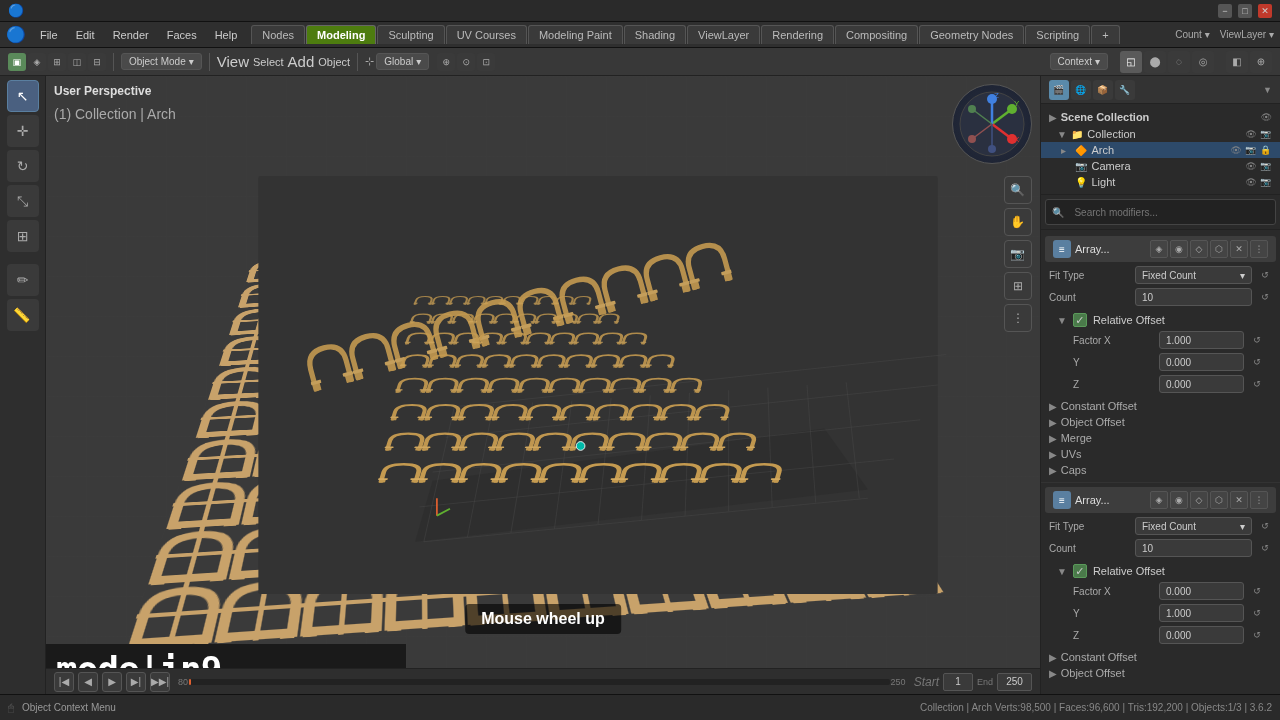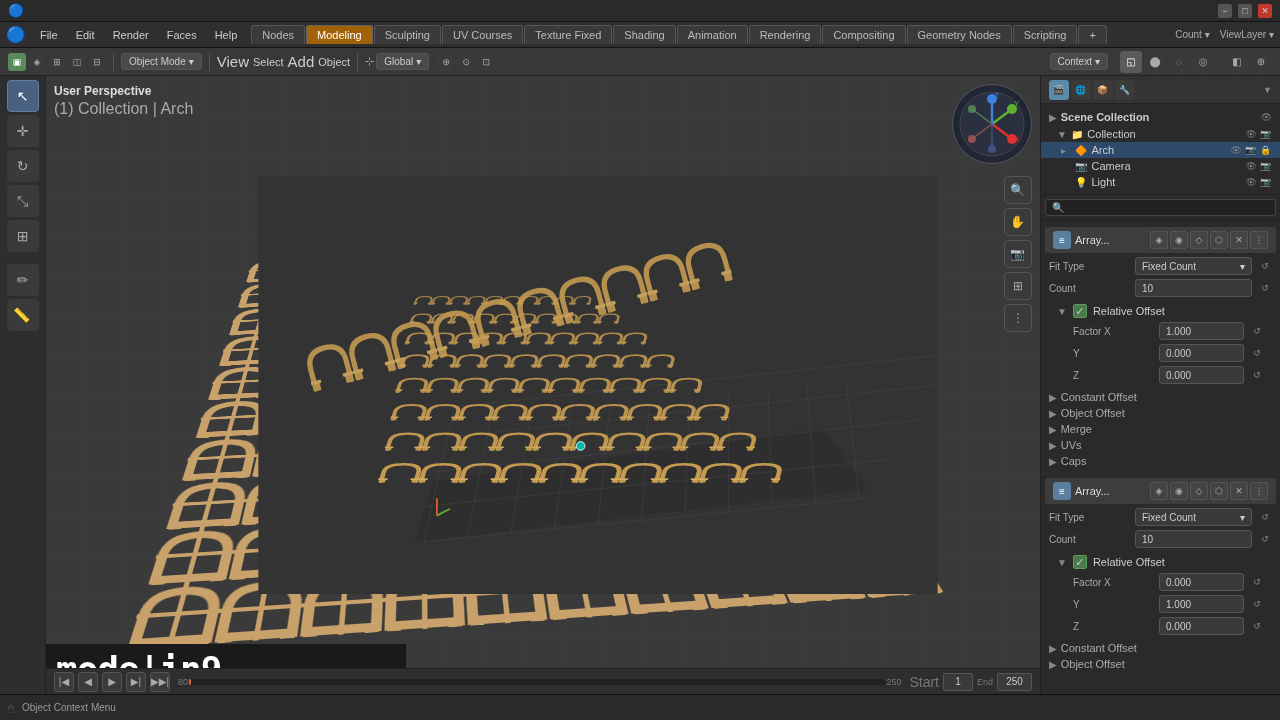--- a/index.html
+++ b/index.html
@@ -14,21 +14,21 @@
     #title-bar .win-btn { width: 14px; height: 14px; border-radius: 2px; background: #555; display: flex; align-items: center; justify-content: center; font-size: 9px; cursor: pointer; }
 
     
     #menu-bar {
       height: 26px; background: #2f2f2f; display: flex; align-items: center;
       padding: 0 6px; border-bottom: 1px solid #111; gap: 2px;
     }
     #menu-bar .menu-item { padding: 2px 8px; border-radius: 3px; font-size: 11px; color: #ccc; cursor: pointer; }
     .layout-tabs { display: flex; gap: 1px; margin-left: 4px; }
     .layout-tab { padding: 3px 10px; background: #3a3a3a; border-radius: 3px 3px 0 0; font-size: 11px; color: #bbb; cursor: pointer; border: 1px solid #555; border-bottom: none; }
-    .layout-tab.active { background: #a16207; color: #fff; border-color: #666; }
+    .layout-tab.active { background: #4d7c0f; color: #fff; border-color: #666; font-weight: bold; }
 
     
     #header-toolbar {
       height: 28px; background: #383838; display: flex; align-items: center;
       padding: 0 8px; gap: 4px; border-bottom: 1px solid #222;
     }
     .header-sep { width: 1px; height: 18px; background: #555; margin: 0 3px; }
     .header-dropdown { display: flex; align-items: center; gap: 3px; padding: 2px 7px; background: #4a4a4a; border: 1px solid #555; border-radius: 3px; color: #ccc; font-size: 10px; cursor: pointer; }
 
     
@@ -50,21 +50,21 @@
         linear-gradient(90deg, rgba(60,60,60,0.5) 1px, transparent 1px);
       background-size: 40px 40px;
       overflow: hidden;
     }
 
     
     #viewport-info {
       position: absolute; top: 8px; left: 8px; color: #aaa; font-size: 11px;
     }
     #viewport-info .view-name { font-size: 12px; color: #ddd; font-weight: bold; }
-    #viewport-info .collection-info { font-size: 16px; color: #aaa; margin-top: 2px; }
+    #viewport-info .collection-info { font-size: 14px; color: #aaa; margin-top: 8px; }
 
     
     #scene-container {
       position: absolute; top: 0; left: 0; right: 0; bottom: 0;
       display: flex; align-items: center; justify-content: center;
     }
 
     
     #axis-gizmo {
       position: absolute; top: 8px; right: 8px; width: 80px; height: 80px;
@@ -166,23 +166,23 @@
   <span class="menu-item">File</span>
   <span class="menu-item">Edit</span>
   <span class="menu-item">Render</span>
   <span class="menu-item">Faces</span>
   <span class="menu-item">Help</span>
   <div class="layout-tabs">
     <div class="layout-tab">Nodes</div>
     <div class="layout-tab active">Modeling</div>
     <div class="layout-tab">Sculpting</div>
     <div class="layout-tab">UV Courses</div>
-    <div class="layout-tab">Texture Fixed</div>
+    <div class="layout-tab">Modeling Paint</div>
     <div class="layout-tab">Shading</div>
-    <div class="layout-tab">Animation</div>
+    <div class="layout-tab">ViewLayer</div>
     <div class="layout-tab">Rendering</div>
     <div class="layout-tab">Compositing</div>
     <div class="layout-tab">Geometry Nodes</div>
     <div class="layout-tab">Scripting</div>
     <div class="layout-tab">+</div>
   </div>
   <div style="flex:1;"></div>
   <span style="font-size:10px;color:#aaa;margin-right:8px;">Count ▾</span>
   <span style="font-size:10px;color:#aaa;">ViewLayer ▾</span>
 </div>
@@ -544,20 +544,23 @@
     </div>
 
     <div id="viewport-controls-right">
       <div class="vp-ctrl-btn">🔍</div>
       <div class="vp-ctrl-btn">✋</div>
       <div class="vp-ctrl-btn">📷</div>
       <div class="vp-ctrl-btn">⊞</div>
       <div class="vp-ctrl-btn">⋮</div>
     </div>
 
+    <div id="mouse-hint">
+      <span>Mouse wheel up</span>
+    </div>
 
     <div id="branding-overlay">
       <span class="brand-text">mode|in9</span>
     </div>
 
 
     <div id="timeline-bar" style="position:absolute;bottom:0;left:0;right:0;height:26px;background:#2e2e2e;border-top:1px solid #222;display:flex;align-items:center;padding:0 8px;gap:4px;">
       <div class="tl-btn">|◀</div>
       <div class="tl-btn">◀</div>
       <div class="tl-btn">▶</div>
@@ -566,21 +569,21 @@
 
       <div style="flex:1;display:flex;align-items:center;gap:1px;padding:0 4px;">
         <span style="font-size:9px;color:#777;">80</span>
         <div style="flex:1;height:6px;background:#222;border-radius:2px;position:relative;">
           <div style="position:absolute;left:0;top:0;bottom:0;width:2px;background:#e06030;border-radius:1px;"></div>
         </div>
         <span style="font-size:9px;color:#777;">250</span>
       </div>
 
       <div style="display:flex;align-items:center;gap:4px;">
-        <span style="font-size:14px;color:#777;">Start</span>
+        <span style="font-size:12px;color:#777;font-style:italic;">Start</span>
         <div style="width:30px;height:18px;background:#3a3a3a;border:1px solid #555;border-radius:2px;display:flex;align-items:center;justify-content:center;font-size:10px;color:#ccc;">1</div>
         <span style="font-size:9px;color:#777;">End</span>
         <div style="width:35px;height:18px;background:#3a3a3a;border:1px solid #555;border-radius:2px;display:flex;align-items:center;justify-content:center;font-size:10px;color:#ccc;">250</div>
       </div>
     </div>
   </div>
 
   <div id="right-panel">
 
     <div id="right-panel-header">
@@ -635,20 +638,21 @@
         <span style="font-size:10px;color:#ffcc44;">💡</span>
         <span style="flex:1;font-size:11px;color:#ccc;">Light</span>
         <span style="font-size:9px;color:#888;">👁</span>
         <span style="font-size:9px;color:#888;">📷</span>
       </div>
     </div>
 
     <div style="padding:4px;border-bottom:1px solid #222;">
       <div style="display:flex;align-items:center;gap:4px;background:#222;border:1px solid #444;border-radius:3px;padding:2px 6px;">
         <span style="font-size:10px;color:#666;">🔍</span>
+        <input class="panel-search" type="text" placeholder="Search modifiers..." style="background: transparent; border: none; outline: none; width: 100%; font-size: 10px; color: rgb(204, 204, 204);">
       </div>
     </div>
 
     <div id="properties-panel">
 
       <div class="prop-section">
 
         <div class="modifier-header">
           <div class="mod-icon">≡</div>
           <span class="mod-name">Array...</span>
@@ -831,13 +835,14 @@
     </div>
   </div>
 </div>
 
 <div id="bottom-bar">
   <div class="left-info">
     <span style="font-size:10px;color:#666;">🖱</span>
     <span style="font-size:10px;color:#999;">Object Context Menu</span>
   </div>
   <div style="flex:1;"></div>
+  <span style="font-size:10px;color:#888;">Collection | Arch  Verts:98,500 | Faces:96,600 | Tris:192,200 | Objects:1/3 | 3.6.2</span>
 </div>
 
 </body></html>

